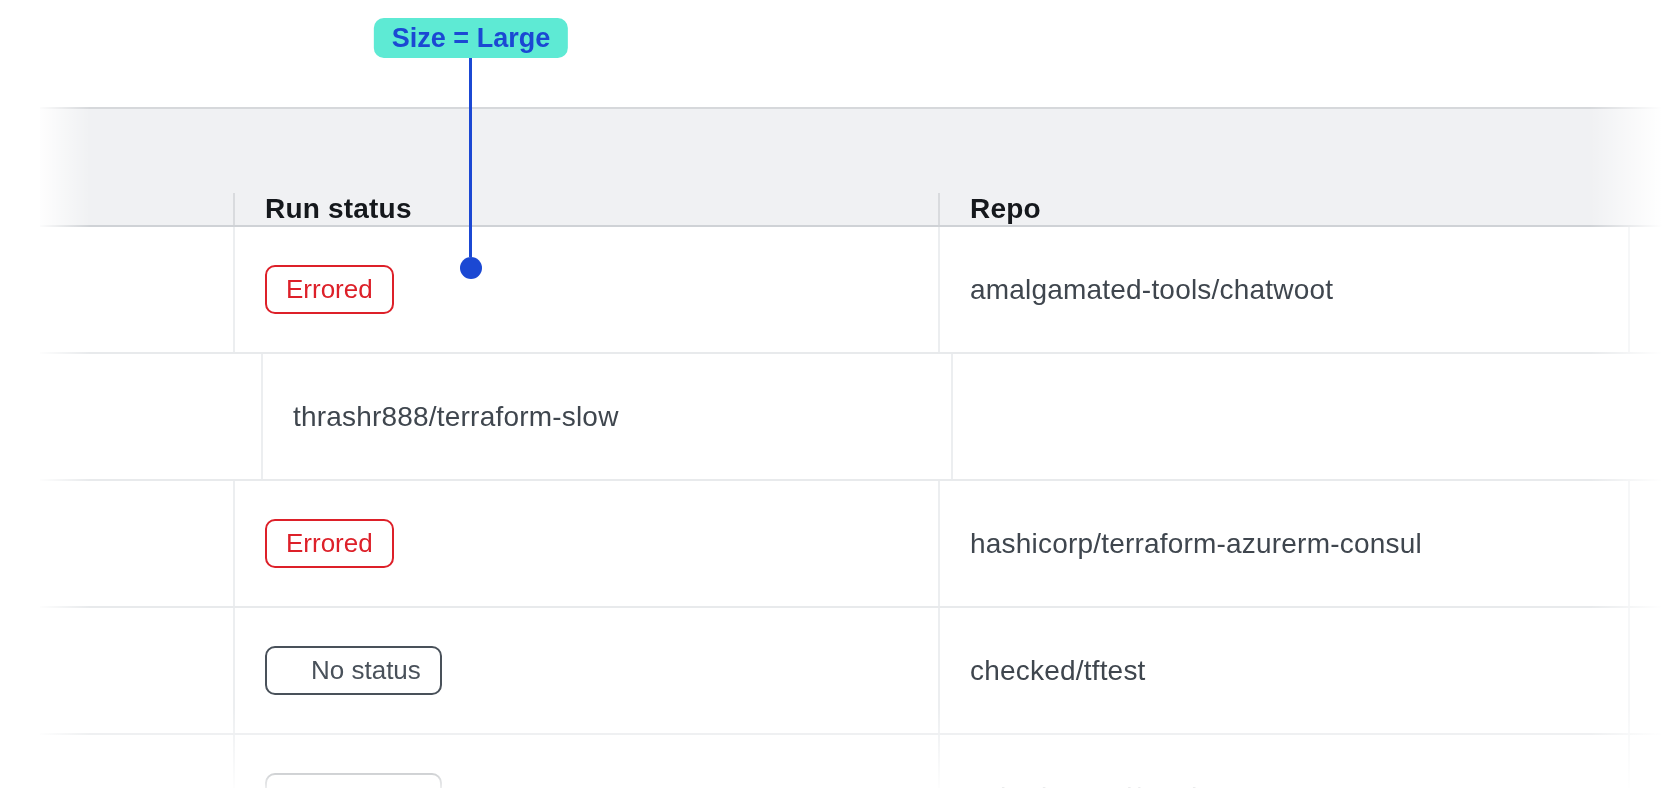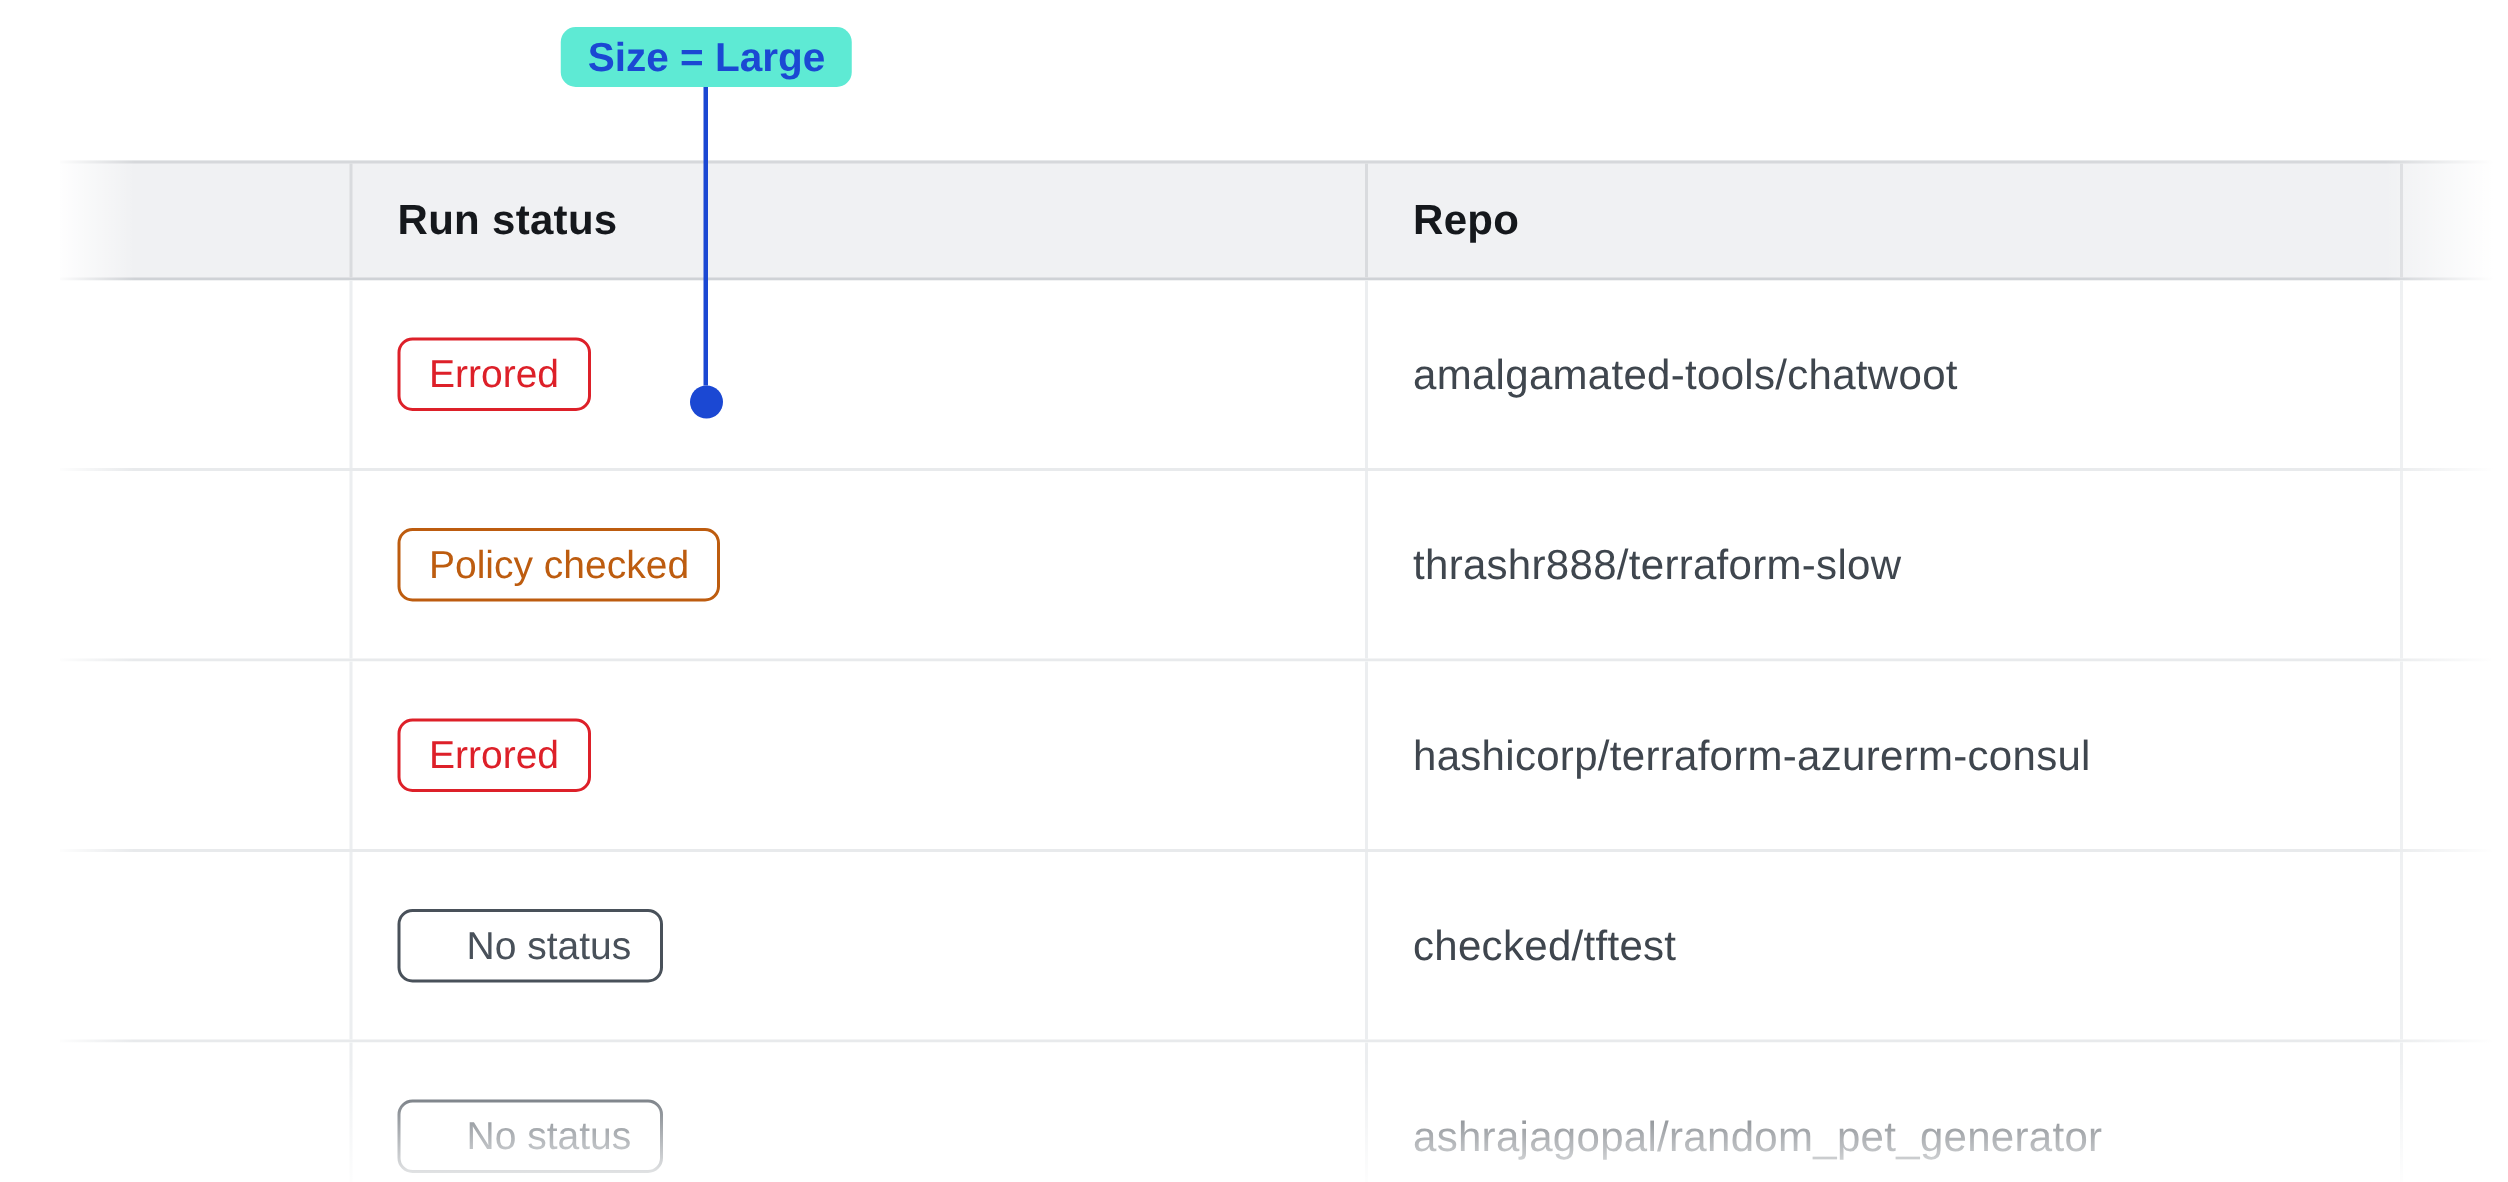--- a/index.html
+++ b/index.html
@@ -12,33 +12,34 @@
   }
 
   
   .table-wrap {
     position: absolute;
     left: 40px; top: 107px;
     width: 1632px;
   }
   .thead {
     display: flex;
-    height: 80px;
+    height: 120px;
     background: #f0f1f3;
     border-top: 2px solid #d6d8db;
     border-bottom: 2px solid #cfd2d6;
+    align-items: flex-end;
   }
   .cell {
     display: flex;
     align-items: center;
     padding-left: 30px;
   }
   .c1 { width: 193px; padding-left: 0; }
   .c2 { width: 677px; }
-  .c3 { width: 690px; }
+  .c3 { width: 690px; margin-left: 28px; }
   .c4 { flex: 1; }
   .thead .c2, .thead .c3, .thead .c4 { border-left: 2px solid #d9dbde; }
   .thead .cell {
     font-size: 28px;
     font-weight: 700;
     color: #15181c;
     letter-spacing: 0.2px;
   }
 
   .row {
@@ -140,23 +141,20 @@
       <span class="badge errored">Errored</span>
     </div>
     <div class="cell c3">
       <span class="repo">amalgamated-tools/chatwoot</span>
     </div>
     <div class="cell c4"></div>
   </div>
 
   <div class="row">
     <div class="cell c1"></div>
-    <div class="cell c2">
-      <span class="badge policy">Policy checked</span>
-    </div>
     <div class="cell c3">
       <span class="repo">thrashr888/terraform-slow</span>
     </div>
     <div class="cell c4"></div>
   </div>
 
   <div class="row">
     <div class="cell c1"></div>
     <div class="cell c2">
       <span class="badge errored">Errored</span>

